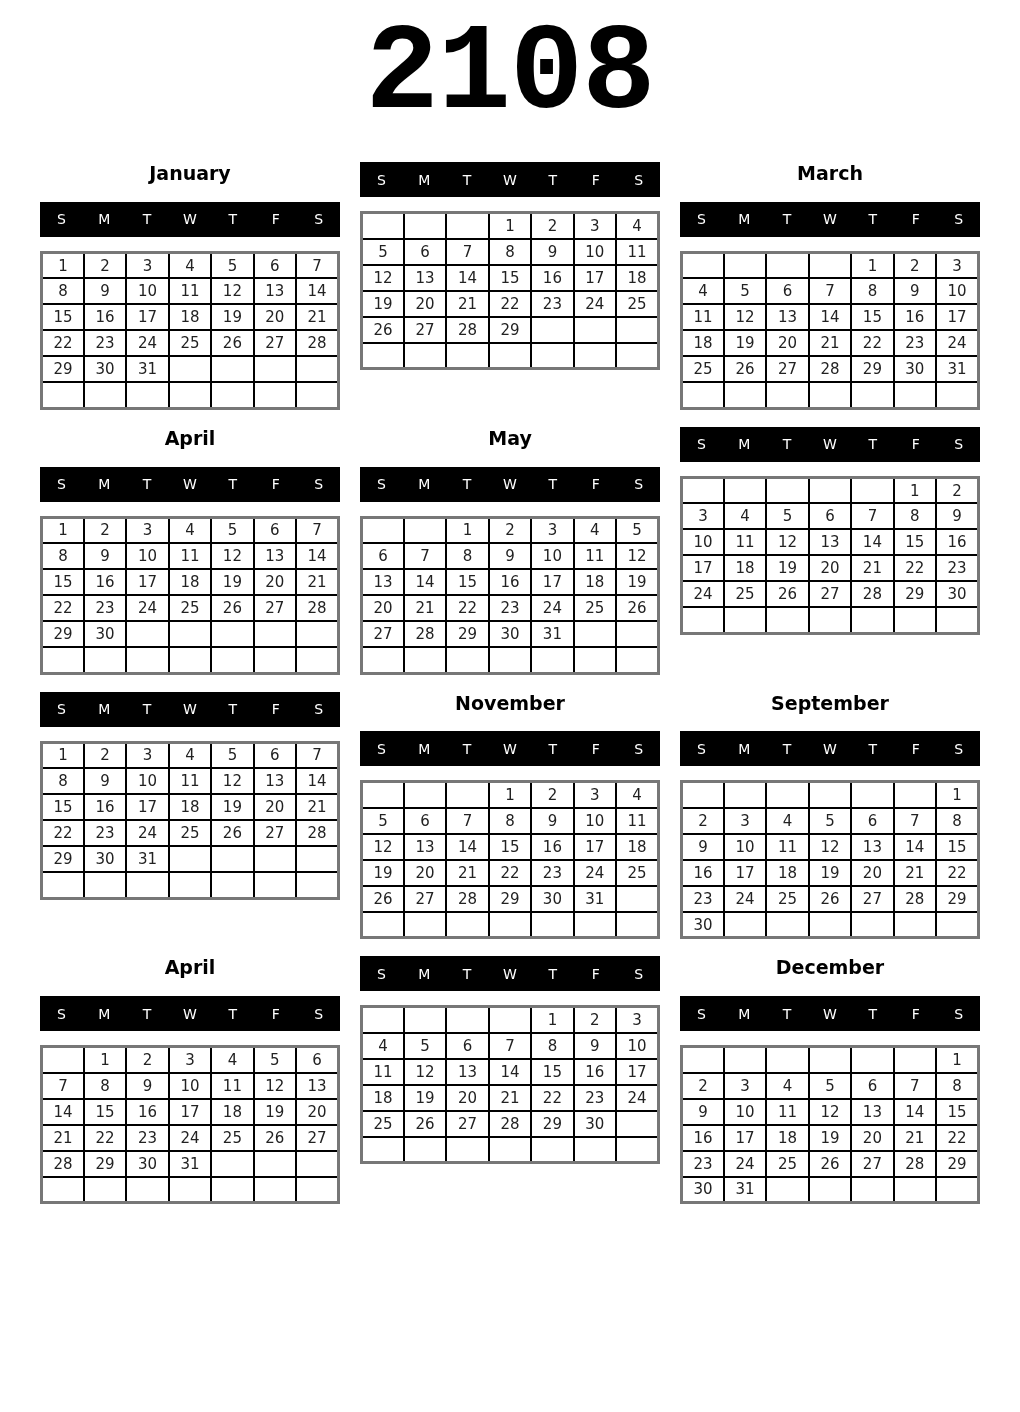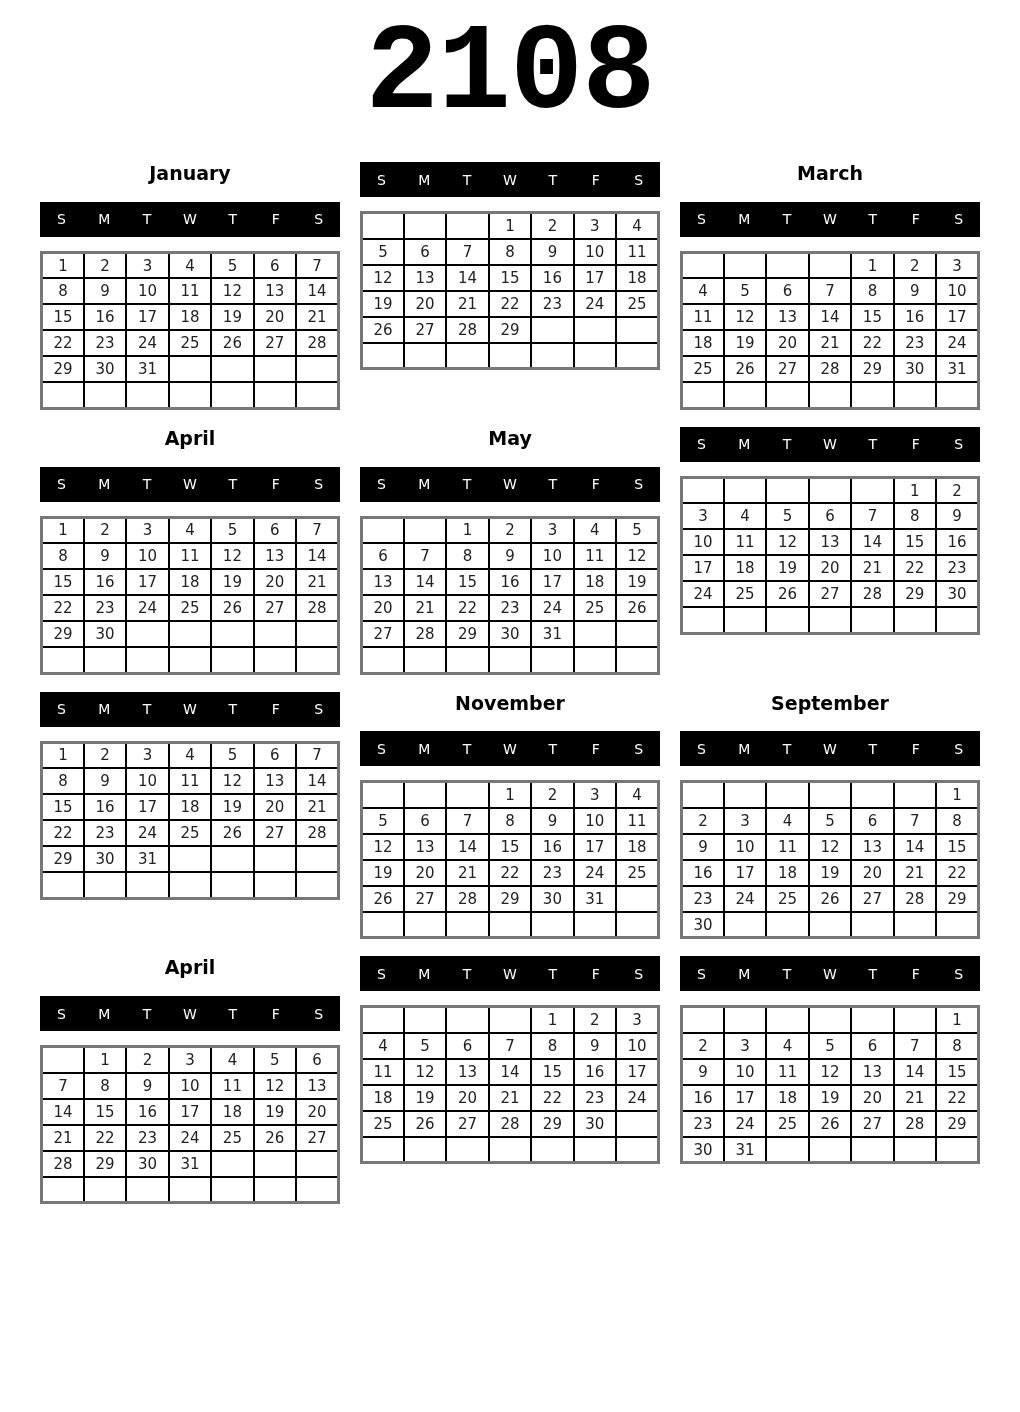--- a/index.html
+++ b/index.html
@@ -841,20 +841,21 @@
             <td></td>
             <td></td>
             <td></td>
             <td></td>
           </tr>
         </tbody>
     </table>
   </div>
 
   <div class="month-block">
+    <div class="month-title">December</div>
     <div class="weekday-header">
         <span class="dow">S</span>
         <span class="dow">M</span>
         <span class="dow">T</span>
         <span class="dow">W</span>
         <span class="dow">T</span>
         <span class="dow">F</span>
         <span class="dow">S</span>
       </div>
     <table class="days">

